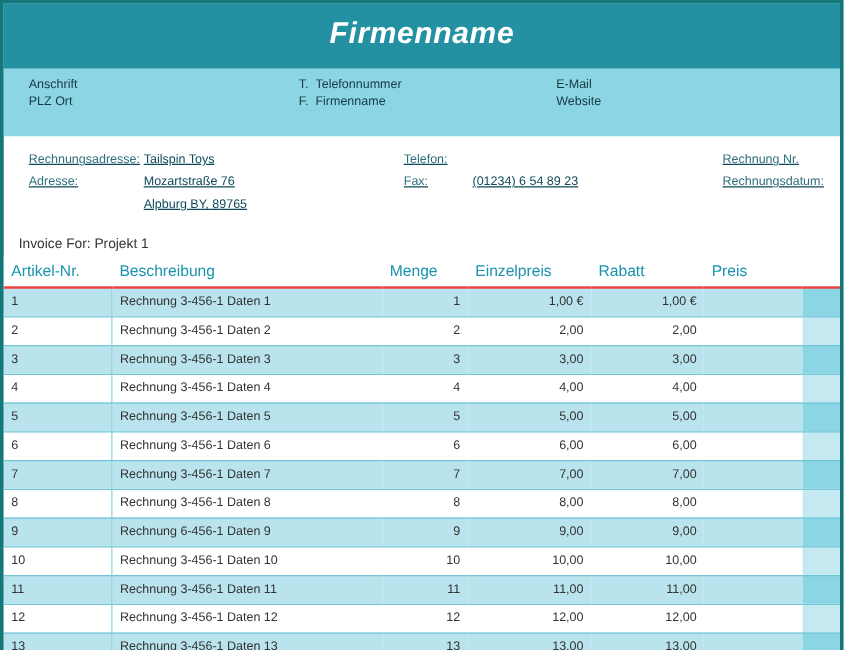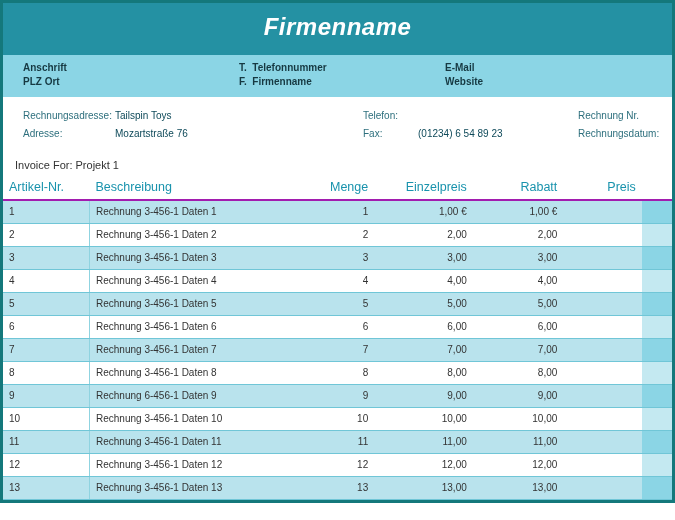--- a/index.html
+++ b/index.html
@@ -9,55 +9,55 @@
     background: #2491a3;
     color: #fff;
     padding: 10px 20px 14px 20px;
     text-align: center;
   }
   .header-band h1 { font-size: 24px; font-weight: 600; font-style: italic; letter-spacing: .5px; }
   .info-band {
     background: #8bd5e5;
     display: grid;
     grid-template-columns: 210px 200px 1fr;
-    padding: 6px 20px 8px 20px;
+    padding: 6px 20px 20px 20px;
     font-size: 10px;
     color: #163942;
     column-gap: 6px;
-    font-weight: bold;
   }
   .info-col div { line-height: 14px; }
   .meta-block {
     padding: 10px 20px 10px 20px;
     font-size: 10px;
     color: #0f4a5a;
     display: grid;
     grid-template-columns: 300px 255px auto;
     line-height: 18px;
+    text-decoration: underline;
   }
   .meta-pair { display: grid; grid-template-columns: 92px 1fr; }
   .meta-label { color: #2d6f7d; font-weight: 500; }
-  .meta-pair2 { display: grid; grid-template-columns: 55px 1fr; margin-left: 40px; }
+  .meta-pair2 { display: grid; grid-template-columns: 55px 1fr; }
   .meta-pair3 { display: grid; grid-template-columns: 105px 1fr; }
   .invoice-for {
     padding: 6px 20px 0 12px;
     font-size: 11px;
     color: #333;
   }
   table { width: 100%; border-collapse: collapse; table-layout: fixed; margin-top: 4px; }
   thead th {
     text-align: left;
     font-weight: 500;
     font-size: 12.5px;
     color: #1993ad;
     background: #fff;
     padding: 5px 6px;
-    border-bottom: 2px solid #a21caf;
-  }
-  thead th.num { text-align: right; }
+    border-bottom: 2px solid #ef4444;
+  }
+  thead th.num { text-align: left; }
   tbody td {
     font-size: 10px;
     color: #333;
     padding: 4px 6px;
     border-bottom: 1px solid #70c6d7;
     height: 23px;
   }
   tbody tr.odd td { background: #b9e3ed; }
   tbody tr.even td { background: #ffffff; }
   tbody td.num { text-align: right; }
@@ -101,20 +101,21 @@
       <div class="meta-pair">
           <span class="meta-label">Rechnungsadresse:</span>
           <span>Tailspin Toys</span>
         </div>
       <div class="meta-pair">
           <span class="meta-label">Adresse:</span>
           <span>Mozartstraße 76</span>
         </div>
       <div class="meta-pair">
           <span></span>
+          <span>Alpburg BY, 89765</span>
         </div>
     </div>
     <div>
       <div class="meta-pair2">
           <span class="meta-label">Telefon:</span>
         </div>
       <div class="meta-pair2">
           <span class="meta-label">Fax:</span>
           <span>(01234) 6 54 89 23</span>
         </div>

